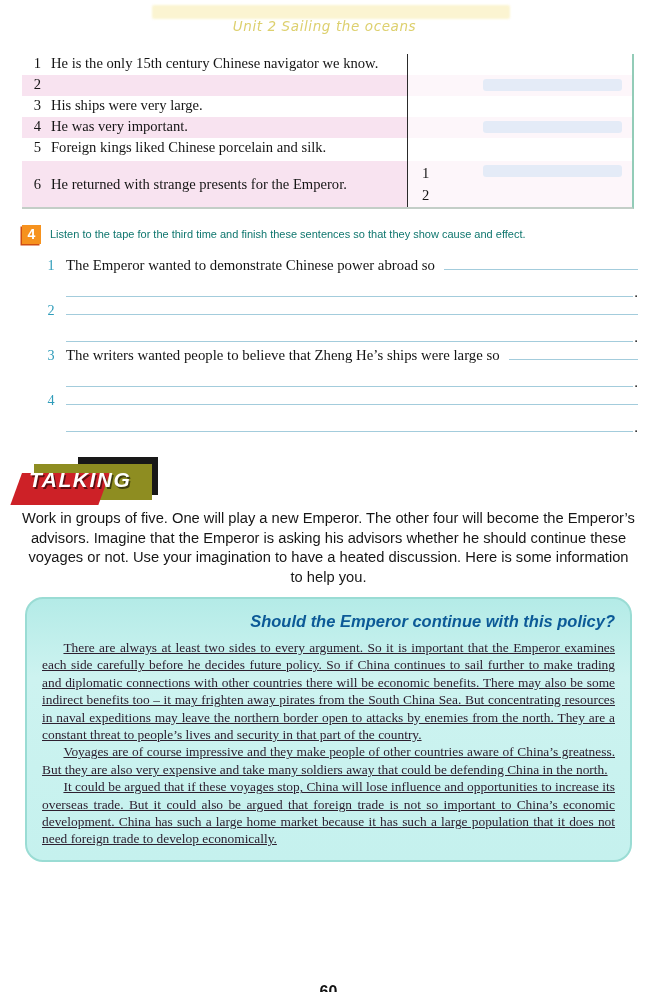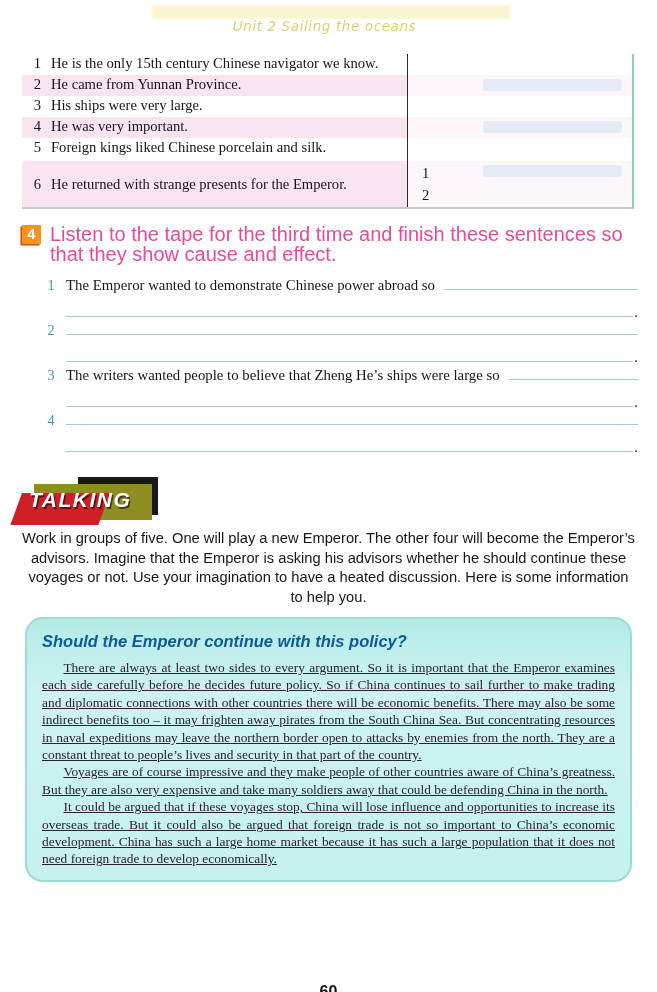--- a/index.html
+++ b/index.html
@@ -48,21 +48,21 @@
   }
   .ev-lines div { line-height:22px; padding-left:8px; font-size:14.6px; }
   
   .ex { margin:15px 0 0 22px; width:616px; font-family:"Liberation Sans","DejaVu Sans",sans-serif; }
   .ex-head { display:flex; gap:9px; }
   .ex-num {
     width:19px; height:19px; flex-shrink:0; margin-top:1px;
     background:#f6921e; box-shadow:-1.5px 1.5px 0 #cf4d12;
     color:#fff; font-weight:bold; font-size:14px; text-align:center; line-height:19px;
   }
-  .ex-head p { margin:0; font-size:20px; line-height:20px; color:#ec4899; width:588px; }
+  .ex-head p { margin:0; font-size:11px; line-height:20px; color:#0f766e; width:588px; }
   .blanks { margin:13px 0 0 14px; font-family:"Liberation Serif","DejaVu Serif",serif; }
   .b-item { margin-bottom:2px; }
   .b-line1 { display:flex; align-items:baseline; font-size:14.8px; height:19px; }
   .b-num { color:#2f9cba; width:30px; text-align:center; flex-shrink:0; font-size:14.2px; }
   .b-text { white-space:nowrap; padding-right:9px;text-align:right; }
   .b-fill { flex:1; border-bottom:1.5px solid #a3ccdc; height:13px; }
   .b-line2 { display:flex; align-items:baseline; margin:8px 0 0 30px; height:16px; }
   .b-dot { font-size:15px; padding-left:1px; }
   
   .talk { position:relative; width:160px; height:52px; margin:22px 0 0 20px; }
@@ -81,21 +81,21 @@
     font-family:"Liberation Sans","DejaVu Sans",sans-serif;
     font-size:14.7px; line-height:19.5px; color:#161616; text-align:center;
   }
   
   .policy {
     margin:10px 0 0 25px; width:607px; border-radius:18px;
     background:linear-gradient(180deg,#b4ebe7,#cdf3f0 30%,#c5f1ee);
     border:2px solid #9adcd4; padding:7px 15px 12px;
   }
   .policy h2 {
-    margin:6px 0 8px; text-align:left;
+    margin:6px 0 8px; text-align:right;
     font-family:"Liberation Sans","DejaVu Sans",sans-serif;
     font-style:italic; font-weight:bold; font-size:16.5px; color:#0c5a97;
   }
   .policy p {
     margin:0; font-size:13.4px; line-height:17.4px; text-align:justify;
     text-indent:1.6em; color:#2e2030;text-decoration:underline;
   }
   
   .pnum {
     position:absolute; left:0; right:0; bottom:-9px; text-align:center;
@@ -119,21 +119,20 @@
       <div class="cell-st">
         <span class="row-num">1</span>
         <span>He is the only 15th century Chinese navigator we know.</span>
       </div>
       <div class="cell-ev"></div>
     </div>
 
     <div class="t-row pink h1">
       <div class="cell-st">
         <span class="row-num">2</span>
-        <span>He came from Yunnan Province.</span>
       </div>
       <div class="cell-ev streak"></div>
     </div>
 
     <div class="t-row h1">
       <div class="cell-st">
         <span class="row-num">3</span>
         <span>His ships were very large.</span>
       </div>
       <div class="cell-ev"></div>

